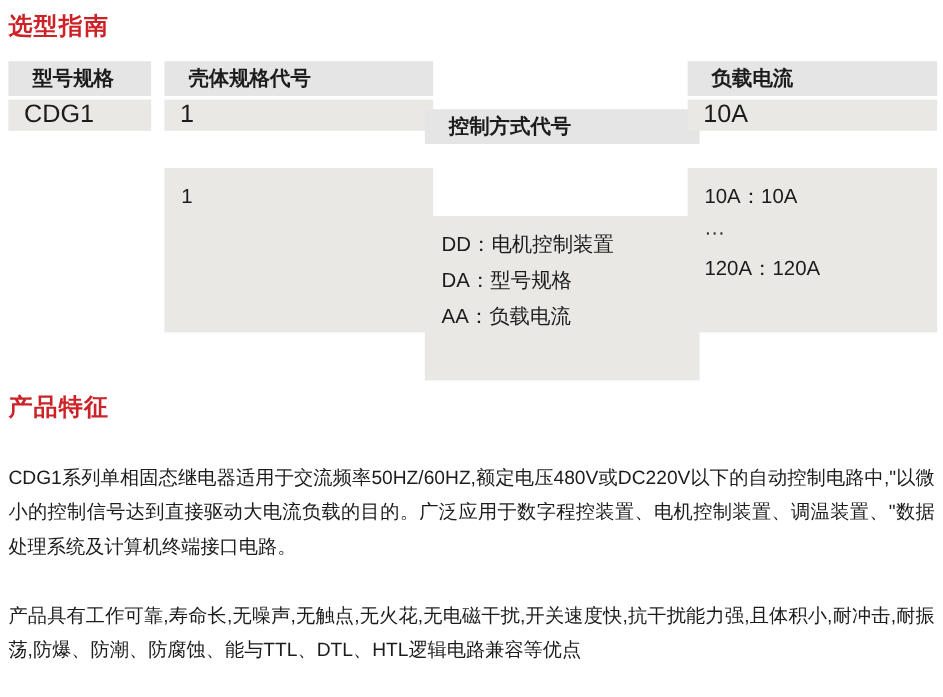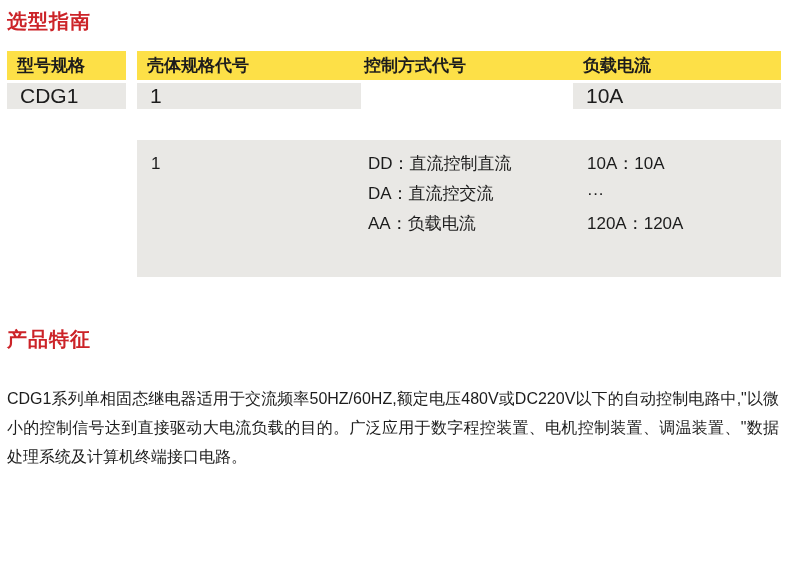--- a/index.html
+++ b/index.html
@@ -10,22 +10,22 @@
   }
   .section-title {
     position:absolute; left:7px;
     color:#cc2328; font-size:20px; font-weight:bold; letter-spacing:1px;
   }
   #title-guide   { top:8px; }
   #title-feature { top:326px; }
 
   .col { position:absolute; top:51px; }
   .th {
-    height:29px; line-height:29px; background:#fde047;
-    font-weight:bold; font-size:17px; padding-left:10px;
+    height:29px; line-height:29px; background:#e5e5e5;
+    font-weight:bold; font-size:17px; padding-left:20px;
     margin-bottom:3px; box-sizing:border-box; width:100%;
   }
   .td {
     height:26px; line-height:26px; background:#e9e8e5;
     font-size:21px; padding-left:13px; box-sizing:border-box; width:100%;
   }
   .arrow { position:absolute; top:107px; left:9px; width:14px; height:30px; }
   .arrow .stem { width:4px; height:20px; background:#d2d2d2; margin:0 auto; }
   .arrow .head {
     width:0; height:0; margin:0 auto;
@@ -64,29 +64,29 @@
     <div class="td">1</div>
     <div class="arrow">
       <div class="stem"></div>
         <div class="head"></div>
     </div>
     <div class="box">
       <div class="line">1</div>
     </div>
   </div>
 
-  <div class="col" style="left:354px; width:229px;">
+  <div class="col" style="left:354px; width:229px;margin-top:40px;">
     <div class="th">控制方式代号</div>
     <div class="arrow">
       <div class="stem"></div>
         <div class="head"></div>
     </div>
     <div class="box">
-      <div class="line">DD：直流控制直流</div>
-      <div class="line">DA：直流控交流</div>
+      <div class="line">DD：电机控制装置</div>
+      <div class="line">DA：型号规格</div>
       <div class="line">AA：负载电流</div>
     </div>
   </div>
 
   <div class="col" style="left:573px; width:208px;">
     <div class="th">负载电流</div>
     <div class="td">10A</div>
     <div class="arrow">
       <div class="stem"></div>
         <div class="head"></div>
@@ -95,14 +95,15 @@
       <div class="line">10A：10A</div>
       <div class="line">···</div>
       <div class="line">120A：120A</div>
     </div>
   </div>
 
   <div id="title-feature" class="section-title">产品特征</div>
 
   <div id="para-1" class="para">CDG1系列单相固态继电器适用于交流频率50HZ/60HZ,额定电压480V或DC220V以下的自动控制电路中,"以微小的控制信号达到直接驱动大电流负载的目的。广泛应用于数字程控装置、电机控制装置、调温装置、"数据处理系统及计算机终端接口电路。</div>
 
+  <div id="para-2" class="para">产品具有工作可靠,寿命长,无噪声,无触点,无火花,无电磁干扰,开关速度快,抗干扰能力强,且体积小,耐冲击,耐振荡,防爆、防潮、防腐蚀、能与TTL、DTL、HTL逻辑电路兼容等优点</div>
 
 </div>
 
 </body></html>

